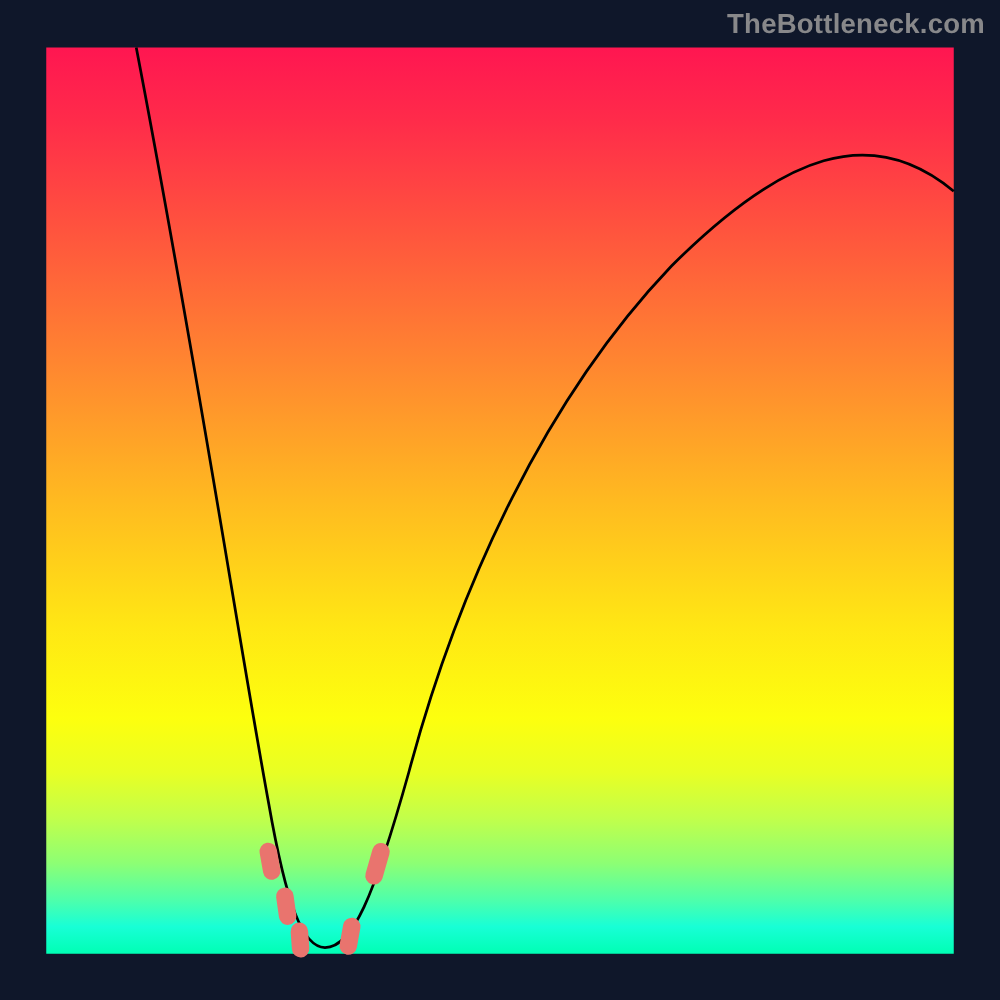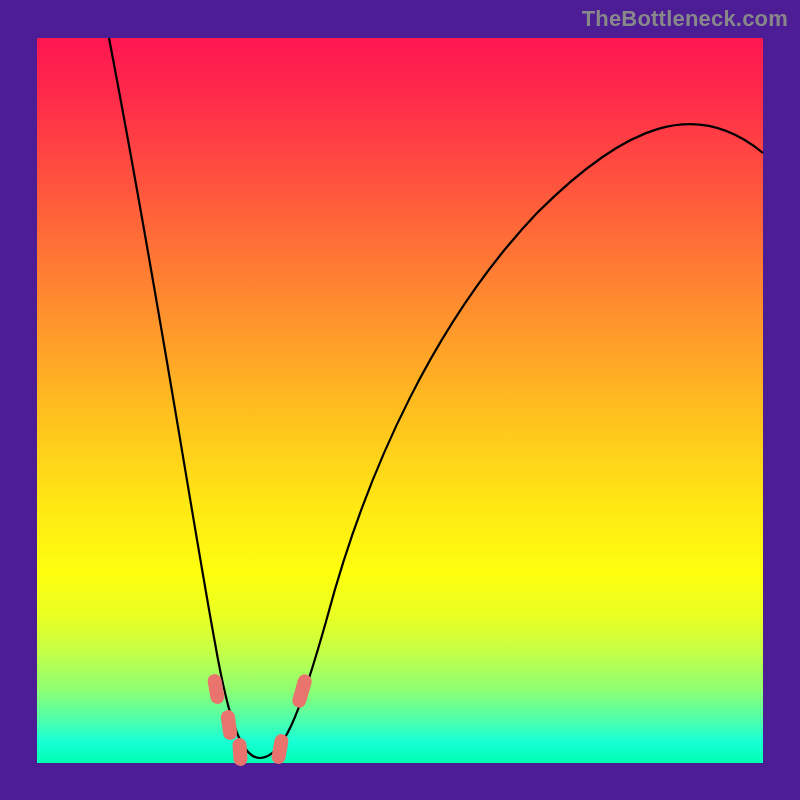--- a/index.html
+++ b/index.html
@@ -7,21 +7,21 @@
     padding: 0;
     width: 800px;
     height: 800px;
     background: #000;
     overflow: hidden;
   }
   .stage {
     position: relative;
     width: 800px;
     height: 800px;
-    background: #4c1d95;
+    background: #0f172a;
   }
   .gradient {
     position: absolute;
     left: 37px;
     top: 38px;
     width: 726px;
     height: 725px;
     background: linear-gradient(
       to bottom,
       #ff1651 0%,

